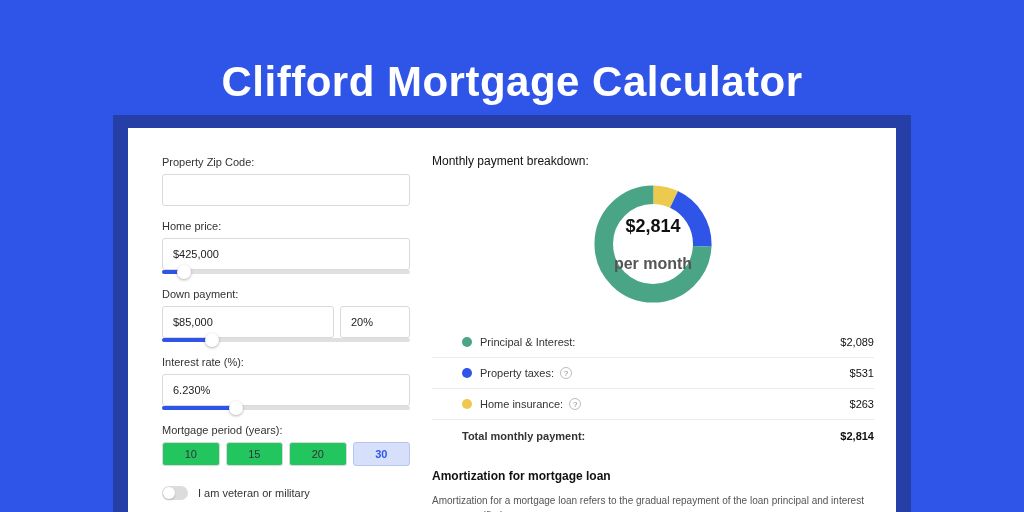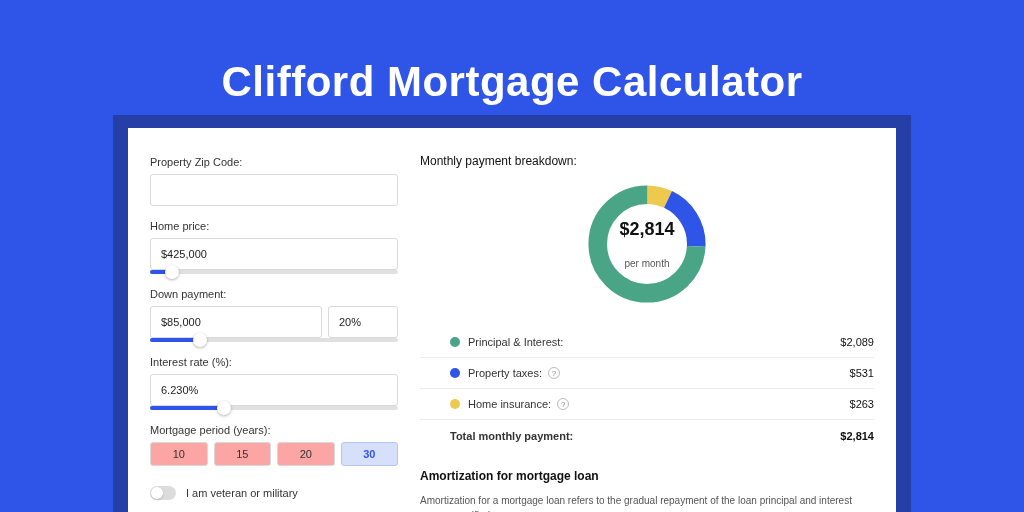--- a/index.html
+++ b/index.html
@@ -32,20 +32,21 @@
     background: #253fa7;
   }
   .card {
     position: absolute;
     left: 128px;
     top: 128px;
     width: 768px;
     height: 384px;
     background: #fff;
     overflow: hidden;
+    padding-left: 12px;
   }
   .card-inner {
     display: flex;
     padding: 26px 22px 0 22px;
   }
   .left {
     width: 248px;
     flex-shrink: 0;
   }
   .right {
@@ -101,21 +102,21 @@
   .down-row { display: flex; gap: 6px; }
   .down-row .input.amount { flex: 1; }
   .down-row .input.pct { width: 70px; }
 
   .period-row { display: flex; gap: 6px; }
   .period-btn {
     flex: 1;
     height: 24px;
     border: 1px solid #d9d9d9;
     border-radius: 3px;
-    background: #fca5a5;
+    background: #22c55e;
     font-size: 11px;
     color: #333;
     display: flex;
     align-items: center;
     justify-content: center;
     cursor: pointer;
   }
   .period-btn.active {
     background: #d6e0fb;
     color: #2e55e8;
@@ -168,21 +169,21 @@
   .donut svg { width: 130px; height: 130px; }
   .donut-center {
     position: absolute;
     top: 0; left: 0; width: 130px; height: 130px;
     display: flex;
     align-items: center;
     justify-content: center;
     flex-direction: column;
   }
   .donut-amount { font-size: 18px; font-weight: 700; color: #111; }
-  .donut-sub { font-size: 10px; color: #555; margin-top: 18px; }
+  .donut-sub { font-size: 16px; color: #555; margin-top: 18px; font-weight: bold; }
 
   .break-row {
     display: flex;
     align-items: center;
     justify-content: space-between;
     border-bottom: 1px solid #ececec;
     padding: 9px 0;
   }
   .break-row.total {
     border-bottom: none;

